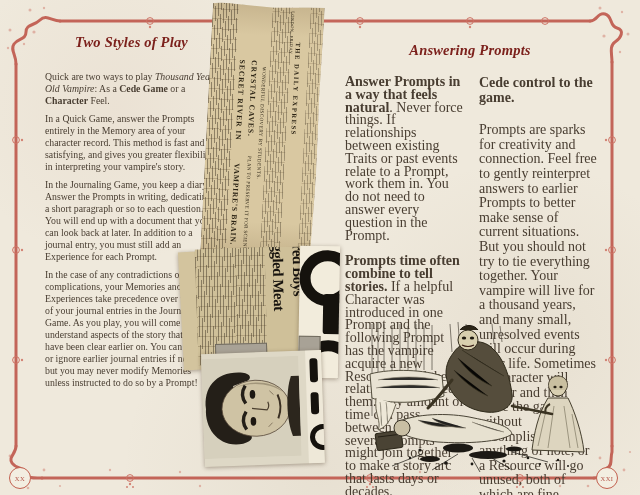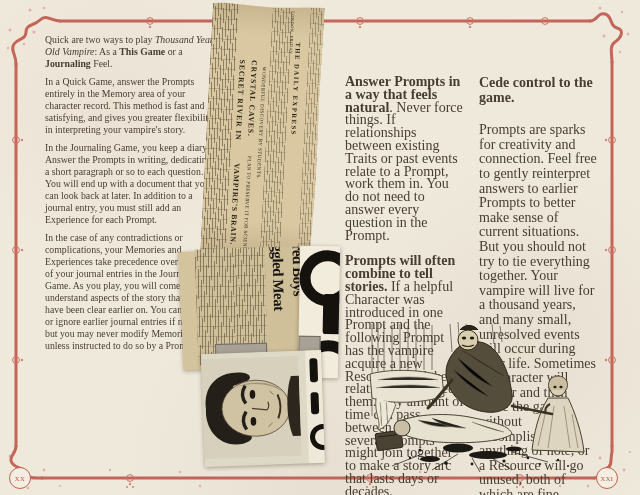--- a/index.html
+++ b/index.html
@@ -149,30 +149,32 @@
   </svg>
 
   <div class="badge" style="left:9px; top:467px;">
     <span>XX</span>
   </div>
   <div class="badge" style="left:596px; top:467px;">
     <span>XXI</span>
   </div>
 
   <div class="lp">
-    <p><span>Quick are two ways to play </span><span class="i">Thousand Year Old Vampire</span><span>: As a </span><span class="b">This Game</span><span> or a </span><span class="b">Journaling</span><span> Feel.</span></p>
+    <h1 class="page-title">Two Styles of Play</h1>
+    <p><span>Quick are two ways to play </span><span class="i">Thousand Year Old Vampire</span><span>: As a </span><span class="b">Cede Game</span><span> or a </span><span class="b">Character</span><span> Feel.</span></p>
     <p>In a Quick Game, answer the Prompts entirely in the Memory area of your character record. This method is fast and satisfying, and gives you greater flexibility in interpreting your vampire's story.</p>
     <p>In the Journaling Game, you keep a diary. Answer the Prompts in writing, dedicating a short paragraph or so to each question. You will end up with a document that you can look back at later. In addition to a journal entry, you must still add an Experience for each Prompt.</p>
     <p>In the case of any contradictions or complications, your Memories and Experiences take precedence over the detail of your journal entries in the Journaling Game. As you play, you will come to understand aspects of the story that may not have been clear earlier on. You can modify or ignore earlier journal entries if needed, but you may never modify Memories unless instructed to do so by a Prompt!</p>
   </div>
 
+  <h1 class="page-title rp-title">Answering Prompts</h1>
 
   <div class="rp-col col1">
     <p><span class="b">Answer Prompts in a way that feels natural</span><span>. Never force things. If relationships between existing Traits or past events relate to a Prompt, work them in. You do not need to answer every question in the Prompt.</span></p>
-    <p><span class="b">Prompts will often combine to tell stories.</span><span> If a helpful Character was introduced in one Prompt and the following Prompt has the vampire acquire a new Resource, find the relationship between them. Any amount of time can pass between Prompts, so several Prompts might join together to make a story arc that lasts days or decades.</span></p>
+    <p><span class="b">Prompts time often combine to tell stories.</span><span> If a helpful Character was introduced in one Prompt and the following Prompt has the vampire acquire a new Resource, find the relationship between them. Any amount of time can pass between Prompts, so several Prompts might join together to make a story arc that lasts days or decades.</span></p>
   </div>
 
   <div class="rp-col col2">
     <p><span class="b lead-line">Cede control to the game.</span><span>Prompts are sparks for creativity and connection. Feel free to gently reinterpret answers to earlier Prompts to better make sense of current situations. But you should not try to tie everything together. Your vampire will live for a thousand years, and many small, unresolved events will occur during their life. Sometimes a Character will appear and then leave the game without accomplishing anything of note, or a Resource will go unused, both of which are fine.</span></p>
   </div>
 
   <svg class="engraving" viewBox="0 0 240 156">
     <g stroke="#4a443a" stroke-width=".8" fill="none" opacity=".85">
       <path d="M10,6 L10,98"></path>
         <path d="M16,4 L16,96"></path>

